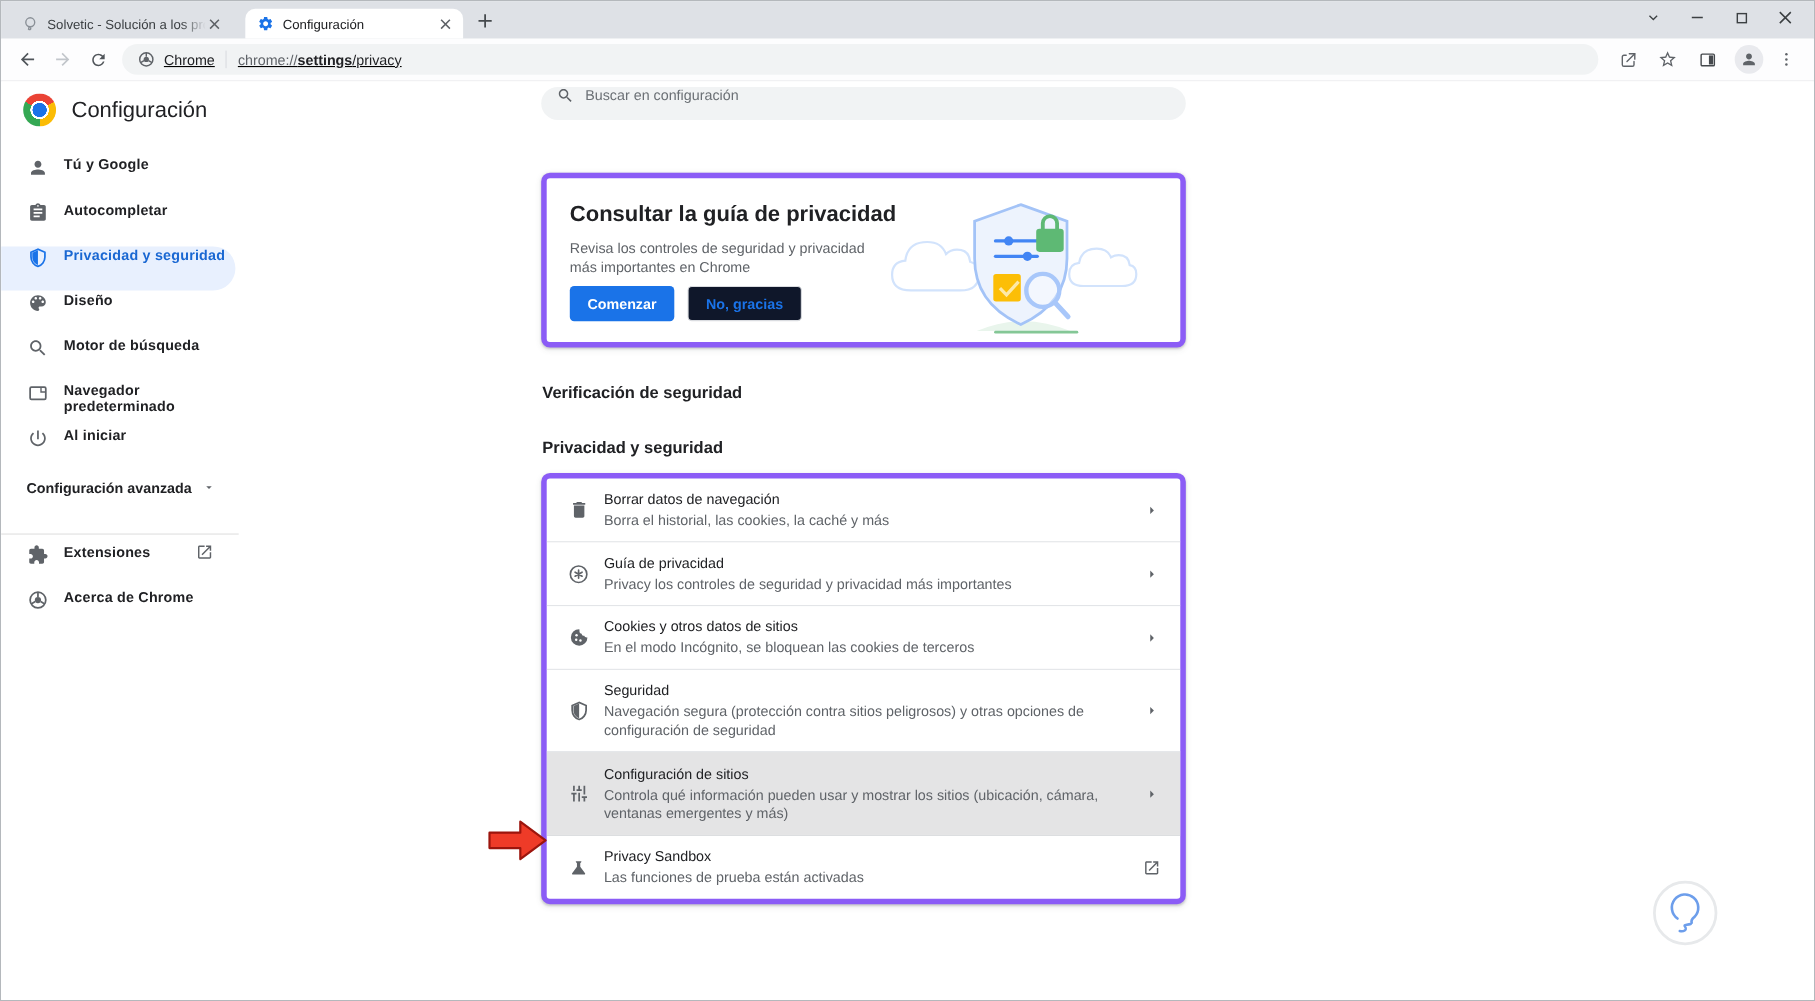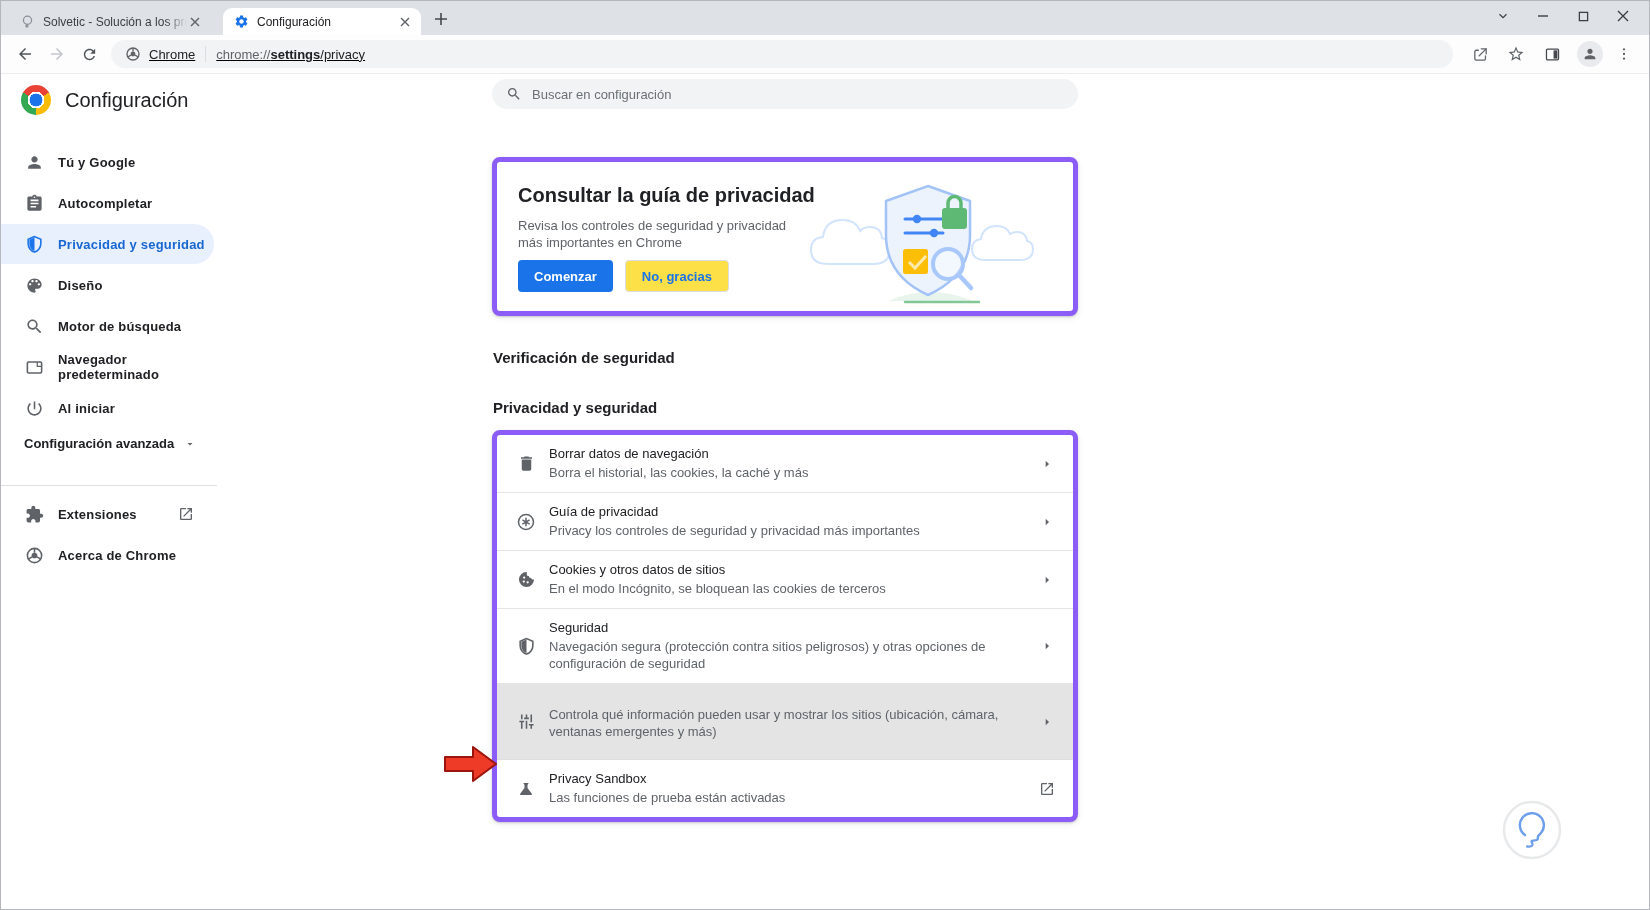--- a/index.html
+++ b/index.html
@@ -37,46 +37,46 @@
 
   
   .sidebar { position:absolute; left:0; top:0; width:250px; }
   .sb-header { display:flex; align-items:center; padding:8px 0 0 20px; height:44px; }
   .chrome-logo { width:30px; height:30px; border-radius:50%; flex:none;
     background:
       radial-gradient(circle at 50% 50%, #1a73e8 0 30%, #ffffff 31% 39%, rgba(0,0,0,0) 40%),
       conic-gradient(from 60deg, #fbbc05 0 120deg, #34a853 0 240deg, #ea4335 0); }
   .sb-title { font-size:20px; color:#202124; margin-left:14px; }
   .sb-menu { margin-top:24px; }
-  .sb-item { width:213px; height:40px; margin-bottom:1px; display:flex; align-items:center; padding-left:23px; border-radius:0 20px 20px 0; cursor:default; }
+  .sb-item { width:213px; height:40px; margin-bottom:1px; display:flex; align-items:flex-start; padding-left:23px; border-radius:0 20px 20px 0; cursor:default; }
   .sb-item .sb-ic { width:20px; height:20px; flex:none; display:flex; align-items:center; justify-content:center; }
   .sb-item .sb-label { margin-left:14px; font-size:13px; font-weight:bold; color:#202124; letter-spacing:.2px; }
   .sb-item.selected { background:#e8f0fe; }
   .sb-item.selected .sb-label { color:#1967d2; }
   .sb-advanced { width:213px; height:40px; margin-top:8px; display:flex; align-items:flex-start; padding-left:23px; }
   .sb-advanced .sb-label { font-size:13px; font-weight:bold; color:#202124; }
   .sb-advanced .caret { margin-left:auto; margin-right:18px; }
   .sb-divider { width:216px; border-top:1px solid #e0e0e0; margin-top:9px; }
   .sb-footer { margin-top:8px; }
   .sb-item .ext-ic { margin-left:auto; margin-right:20px; display:flex; }
 
   
   .main { position:absolute; left:491px; top:0; width:586px; }
-  .search-pill { margin-top:5px; height:30px; width:100%; background:#f1f3f4; border-radius:15px; display:flex; align-items:center; padding:0 6px 0 14px; }
+  .search-pill { margin-top:5px; height:30px; width:100%; background:#f1f3f4; border-radius:15px; display:flex; align-items:flex-start; padding:0 6px 0 14px; }
   .search-pill input { border:none; outline:none; background:transparent; font-family:"Liberation Sans",sans-serif; font-size:13px; color:#202124; margin-left:10px; flex:1; }
   .search-pill input::placeholder { color:#6b7075; }
 
   .card { background:#fff; border-radius:8px; border:5px solid #8b5cf6; box-shadow:0 1px 2px rgba(60,64,67,.22), 0 2px 6px rgba(60,64,67,.10); }
 
   .pg-card { margin-top:48px; height:159px; position:relative; padding:22px 0 0 21px; }
   .pg-title { font-size:20px; color:#202124; }
   .pg-desc { margin-top:10px; font-size:13px; color:#5f6368; line-height:17px; width:270px; }
   .pg-btns { position:absolute; left:21px; bottom:19px; display:flex; }
   .btn-primary { background:#1a73e8; color:#fff; border:none; border-radius:4px; height:32px; padding:0 16px; font-size:13px; font-weight:bold; font-family:"Liberation Sans",sans-serif; }
-  .btn-secondary { background:#fde047; color:#1a73e8; border:1px solid #dadce0; border-radius:4px; height:32px; padding:0 16px; font-size:13px; font-weight:bold; margin-left:12px; font-family:"Liberation Sans",sans-serif; }
+  .btn-secondary { background:#0f172a; color:#1a73e8; border:1px solid #dadce0; border-radius:4px; height:32px; padding:0 16px; font-size:13px; font-weight:bold; margin-left:12px; font-family:"Liberation Sans",sans-serif; }
   .pg-illus { position:absolute; right:10px; top:10px; }
 
   .section-h { margin:33px 0 0 1px; font-size:15px; color:#202124; }
   .sc-card { margin-top:13px; height:52px; display:flex; align-items:center; padding:0 18px 0 19px; }
   .sc-text { font-size:13px; color:#202124; line-height:17px; width:442px; margin-left:14px; }
   .sc-btn { margin-left:auto; }
 
   .list-card { margin-top:14px; margin-bottom:20px; overflow:hidden; }
   .row { display:flex; align-items:center; padding:9px 14px 9px 19px; position:relative; }
   .row + .row { border-top:1px solid #e3e5e8; }
@@ -429,20 +429,21 @@
 
         <div class="row r5 highlight">
           <span class="row-ic">
               <svg width="19" height="19" viewBox="0 0 24 24" fill="#5f6368">
                 <g transform="rotate(90 12 12)">
                   <path d="M3 17v2h6v-2H3zM3 5v2h10V5H3zm10 16v-2h8v-2h-8v-2h-2v6h2zM7 9v2H3v2h4v2h2V9H7zm14 4v-2H11v2h10zm-6-4h2V7h4V5h-4V3h-2v6z"></path>
                 </g>
               </svg>
             </span>
           <span class="row-text">
+            <div class="row-title">Configuración de sitios</div>
             <div class="row-sub">Controla qué información pueden usar y mostrar los sitios (ubicación, cámara, ventanas emergentes y más)</div>
           </span>
           <span class="row-trail">
               <svg width="16" height="16" viewBox="0 0 24 24" fill="#5f6368">
                 <path d="M10 7l5 5-5 5z"></path>
               </svg>
             </span>
         </div>
 
         <div class="row r6">

